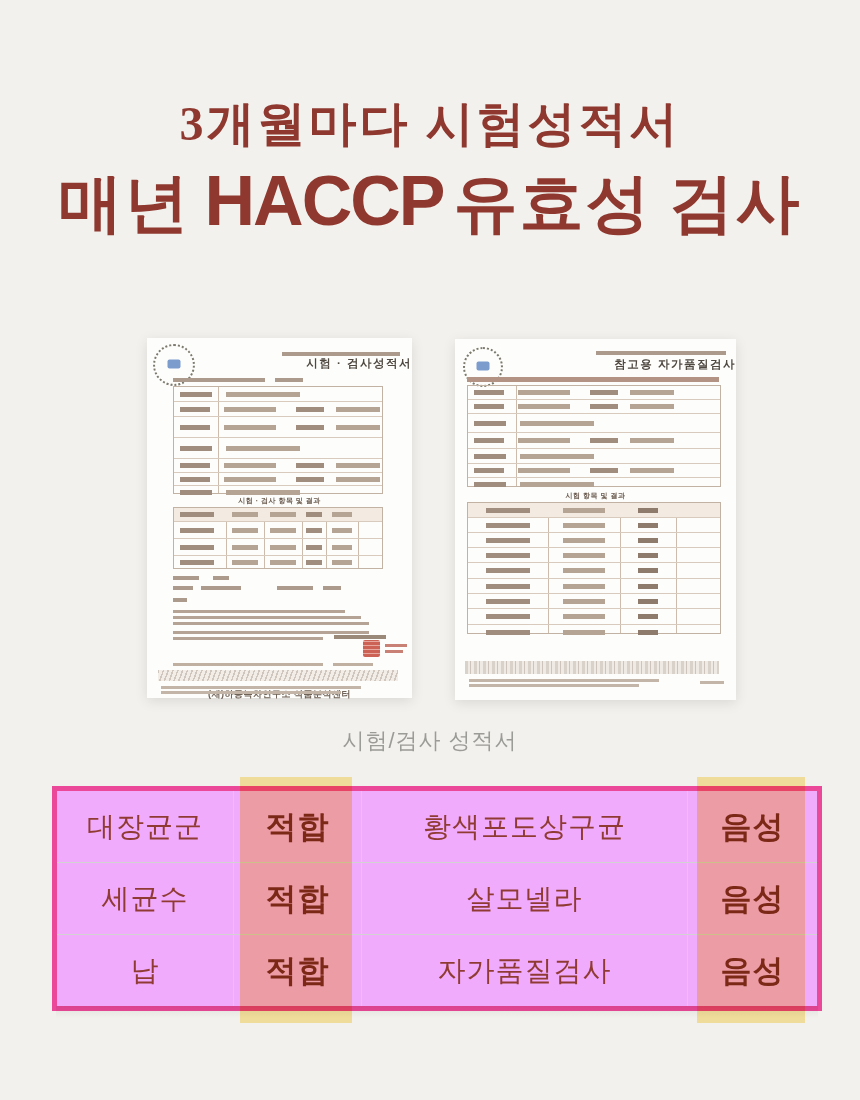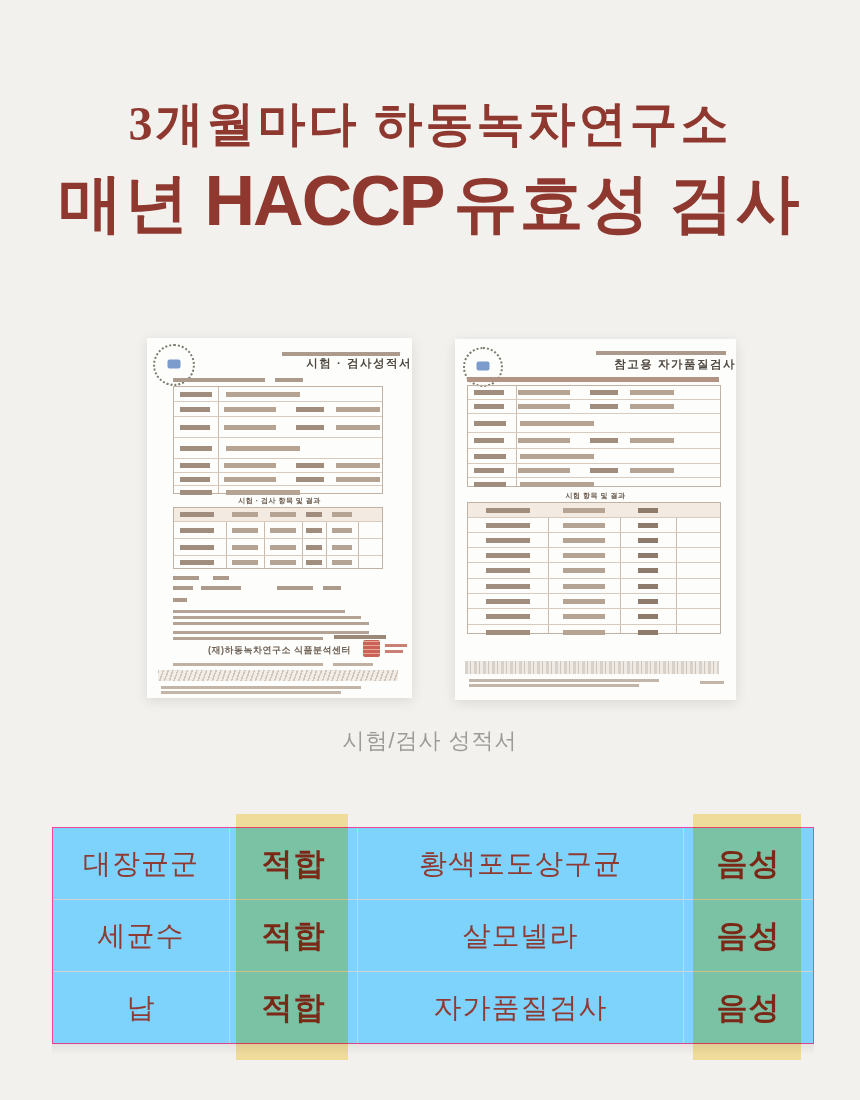--- a/index.html
+++ b/index.html
@@ -47,51 +47,51 @@
   
   .p4{background-image:linear-gradient(90deg,transparent 0 18px,#A18D7D 18px 62px,
       transparent 62px 95px,#B5A393 95px 137px,transparent 137px 170px,
       #8E7B6C 170px 190px,transparent 190px 100%);
       background-size:100% 5px;}
   .hdr{background-color:#F3EBE2;}
   .stripe{position:absolute;background:repeating-linear-gradient(110deg,#CFC7BD 0 1.5px,#F2EDE6 1.5px 4.5px);}
   .noise{position:absolute;background:repeating-linear-gradient(90deg,#D8D2CA 0 3px,#EFEAE3 3px 5px,
       #CDC5BB 5px 6px,#EFEAE3 6px 9px),repeating-linear-gradient(0deg,#E4DED6 0 2px,transparent 2px 5px);}
   .org{position:absolute;left:0;width:100%;text-align:center;
-      font-size:9px;font-weight:700;letter-spacing:.5px;color:#6F6257;}
+      font-size:9px;font-weight:700;letter-spacing:.5px;color:#6F6257;margin-top:44px;}
   .red-stamp{position:absolute;width:17px;height:17px;border-radius:2px;opacity:.85;
       background:repeating-linear-gradient(0deg,#C4473A 0 3px,#E4988E 3px 4px),
                  repeating-linear-gradient(90deg,rgba(255,255,255,0) 0 3px,rgba(255,255,255,.5) 3px 4px),#C4473A;}
   .redbar{position:absolute;background:#C98176;}
   
   .caption{position:absolute;top:726px;left:0;width:100%;text-align:center;
       font-size:22px;color:#9B9B98;letter-spacing:1px;}
   
   .rt{position:absolute;left:52px;top:786px;width:760px;height:215px;
-      border:1px solid #ec4899;background:#7dd3fc;margin-top:41px;}
+      border:5px solid #ec4899;background:#f0abfc;}
   .rt:after{content:"";position:absolute;left:-1px;top:215px;width:762px;height:12px;
       background:linear-gradient(rgba(0,0,0,.07),rgba(0,0,0,0));}
   .rt-row{display:flex;height:71px;border-bottom:1px solid #D2D2D2;}
   .rt-row:last-child{border-bottom:none;height:71px;}
   .rt-cell{display:flex;align-items:center;justify-content:center;
       border-right:1px solid #D2D2D2;box-sizing:border-box;}
   .rt-cell:last-child{border-right:none;}
   .c-test1{width:177px;}.c-res1{width:128px;}.c-test2{width:326px;}.c-res2{width:129px;}
   .t-test{font-size:28px;color:#8F3B33;font-weight:400;letter-spacing:1px;}
   .t-res{font-size:31px;color:#7D2B23;font-weight:800;letter-spacing:1px;}
   .band{position:absolute;background:#FBE9A6;mix-blend-mode:multiply;z-index:3;}
   .band1{left:183px;top:-14px;width:112px;height:246px;}
   .band2{left:640px;top:-14px;width:108px;height:246px;}
 </style>
 </head>
 <body>
 
 <div class="page">
 
-  <div class="h1">3개월마다 하동녹차연구소</div>
+  <div class="h1">3개월마다 시험성적서</div>
   <div class="h2"><span>매년</span><span class="haccp">HACCP</span><span>유효성 검사</span></div>
 
   <div class="doc doc-left">
     <div class="seal" style="left:6px;top:6px;width:38px;height:38px;"></div>
     <div class="bar" style="right:12px;top:14px;width:118px;height:4px;"></div>
     <div class="doc-title" style="top:18px;">시험 · 검사성적서</div>
     <div class="bar" style="left:26px;top:40px;width:92px;height:3.5px;"></div>
     <div class="bar" style="left:128px;top:40px;width:28px;height:3.5px;"></div>
 
     <div class="dtable" style="left:26px;top:48px;width:208px;height:106px;

